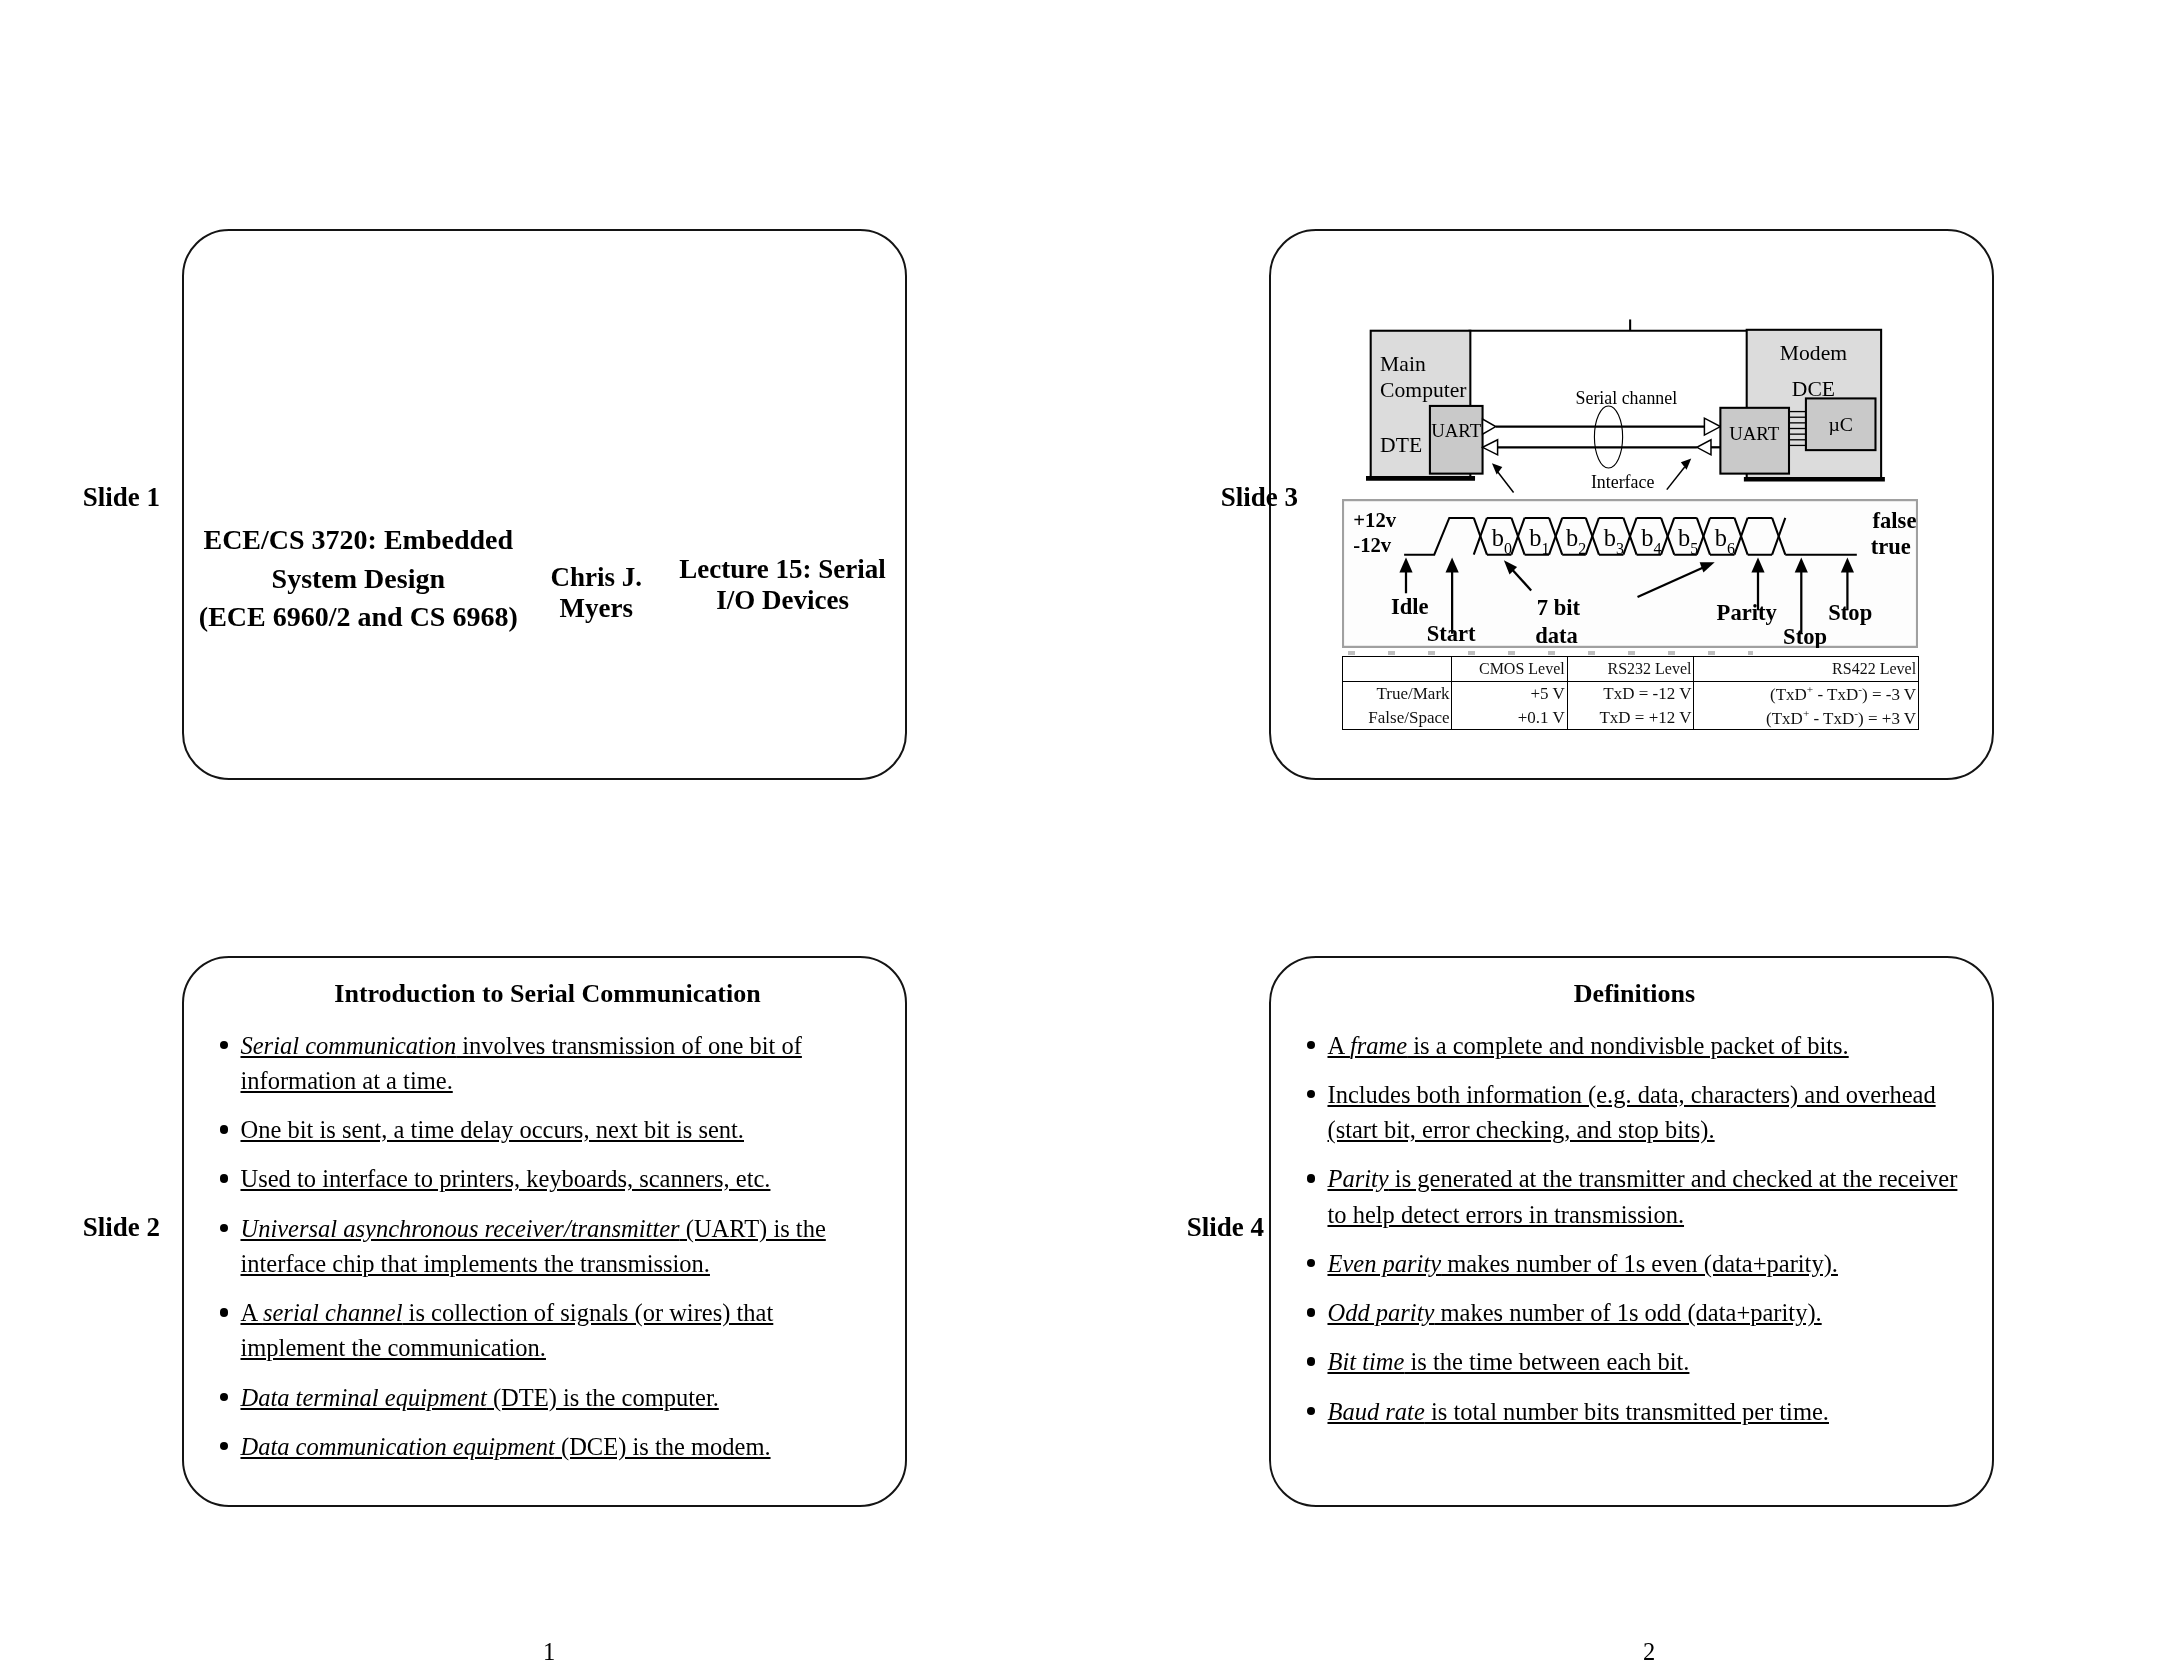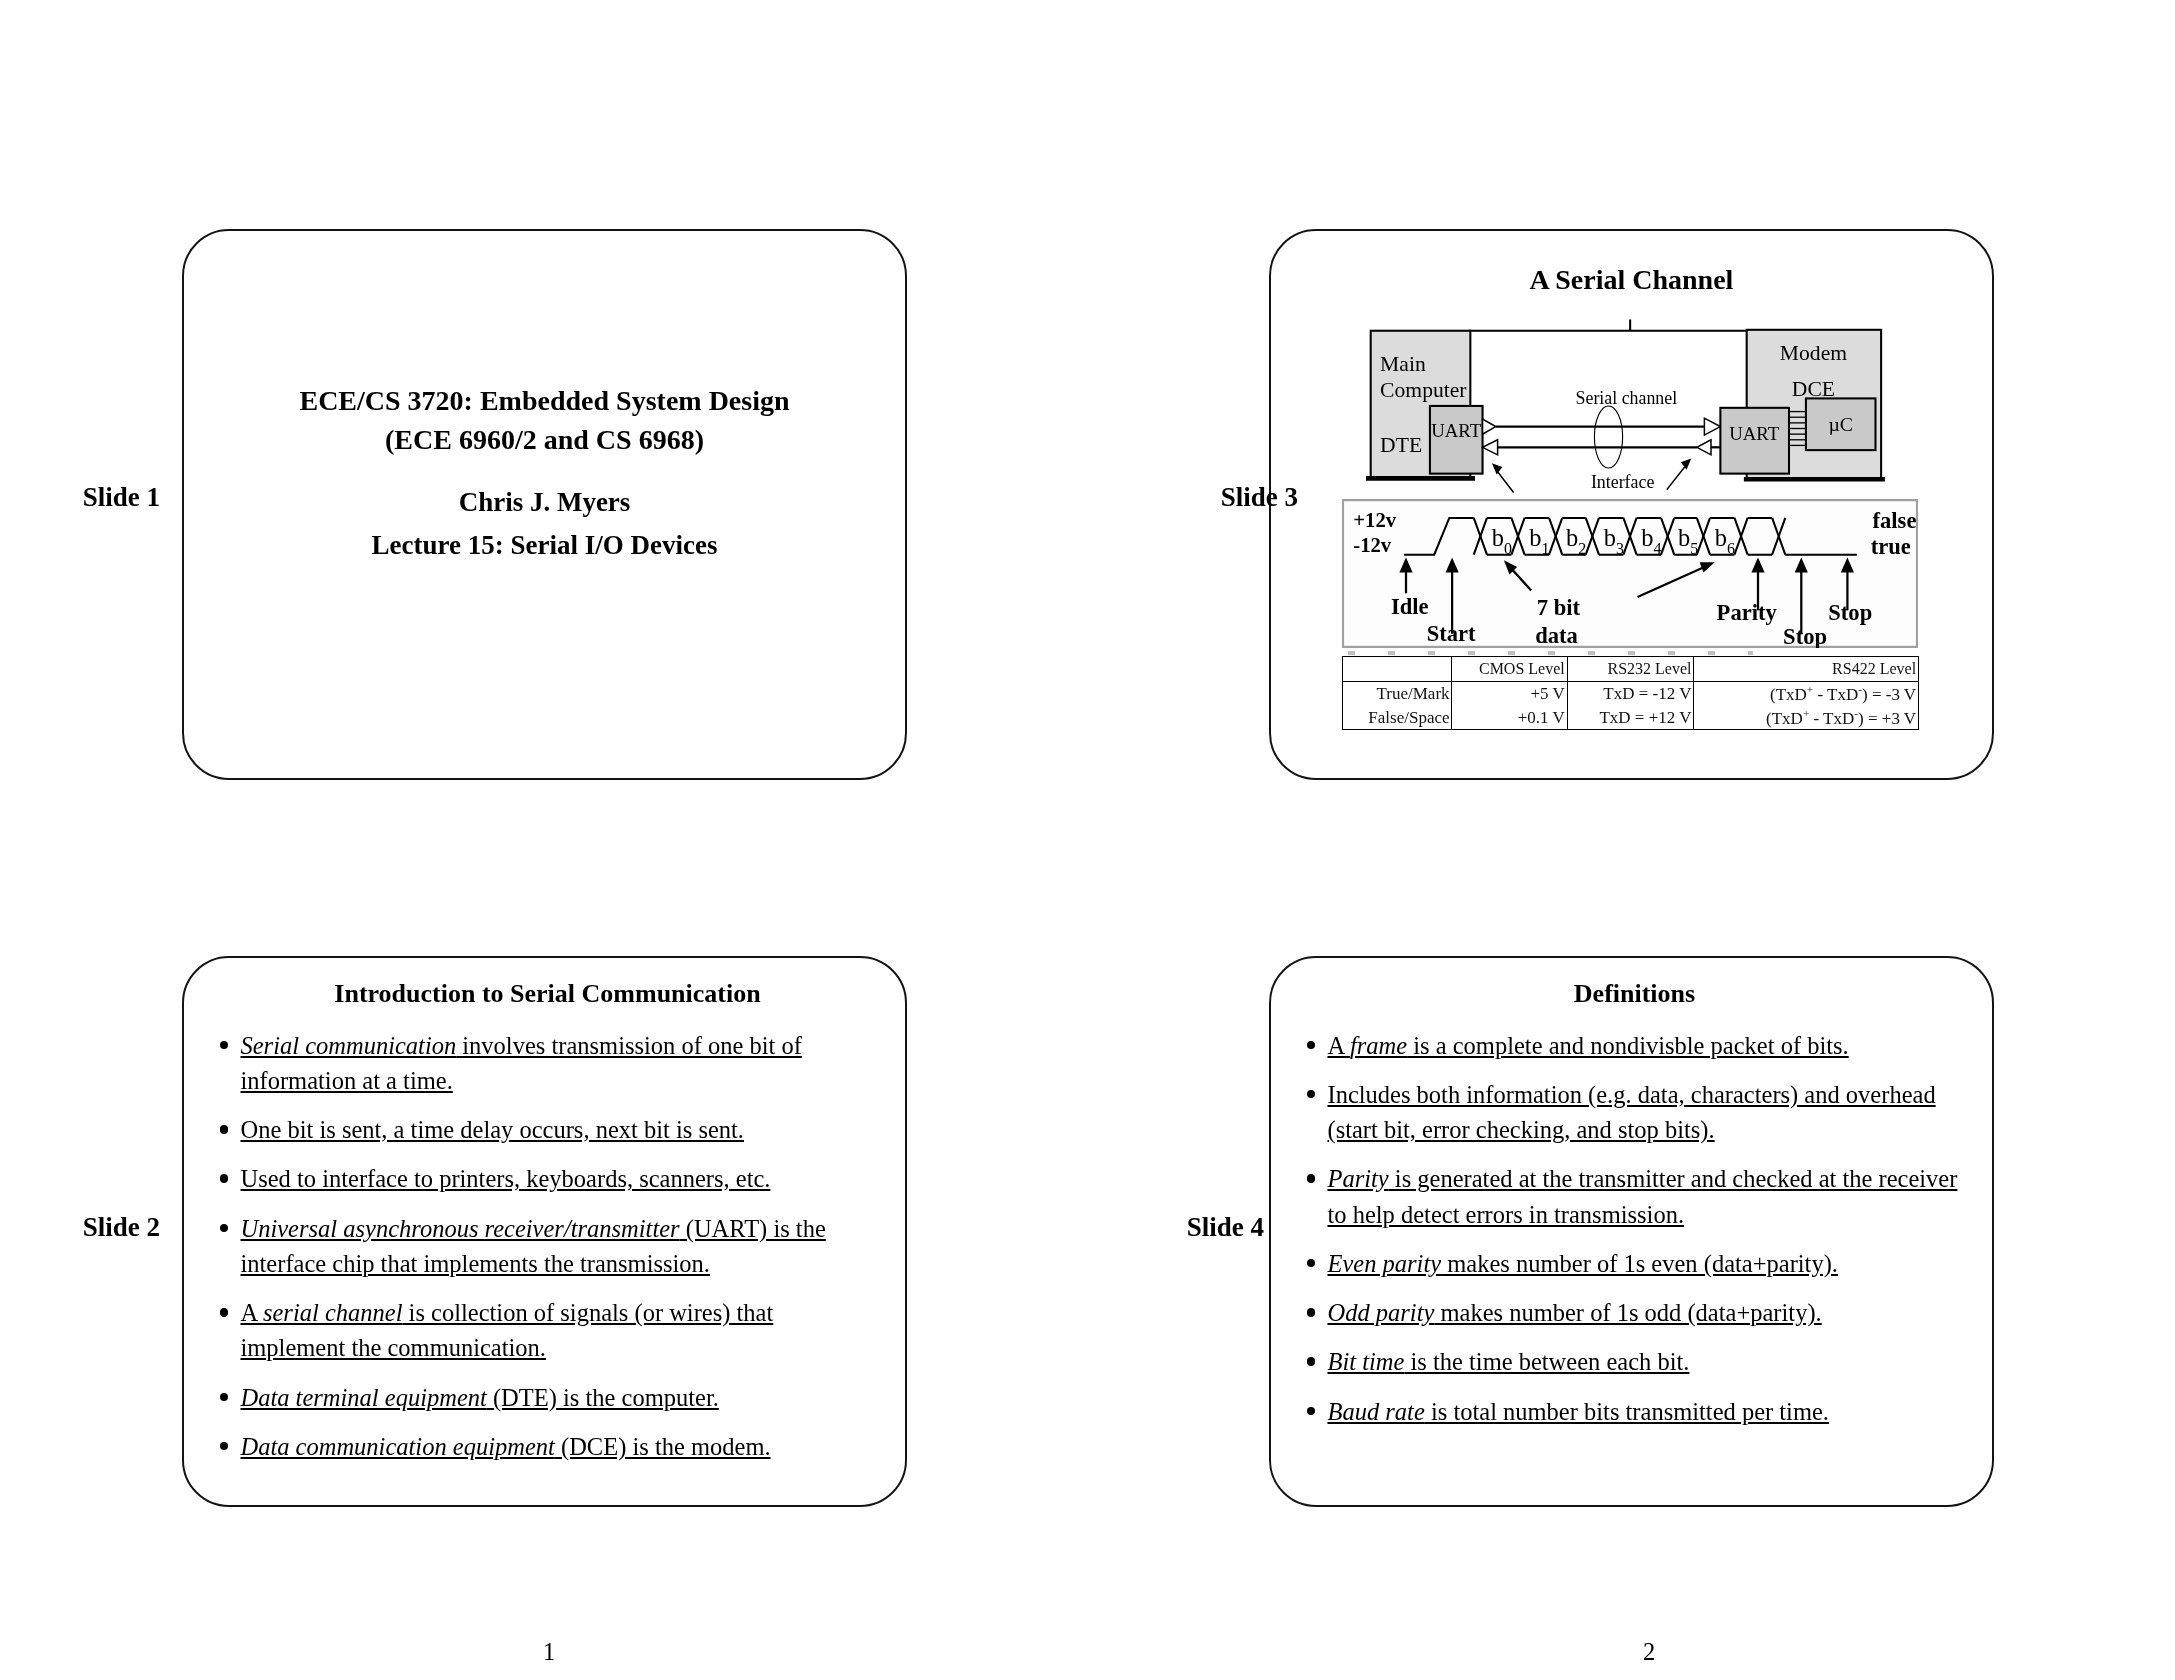--- a/index.html
+++ b/index.html
@@ -35,21 +35,21 @@
   .page-num {
     position: absolute; top: 1638px;
     font-size: 24.5px; width: 38px; text-align: center;
   }
   #pagenum1 { left: 530px; }
   #pagenum2 { left: 1630px; }
 
   
   .s1-content {
     position: absolute; left: 182px; top: 229px; width: 725px; height: 547px;
-    display: flex; flex-direction: column; align-items: center;
+    display: flex; align-items: center;
     padding-top: 153px; text-align: center;
   }
   .s1-title { font-weight: bold; font-size: 28px; line-height: 1.38; }
   .s1-author { font-weight: bold; font-size: 27px; margin-top: 28px; }
   .s1-lecture { font-weight: bold; font-size: 27px; margin-top: 11.3px; }
 
   
   .bullet-slide {
     position: absolute; width: 725px; height: 551px;
     padding: 22.6px 28px 0 34px;
@@ -186,21 +186,20 @@
           <span class="dot"></span>
           <span class="btext"><span></span><em>Bit time</em><span> is the time between each bit.</span></span>
         </div>
       <div class="bullet">
           <span class="dot"></span>
           <span class="btext"><span></span><em>Baud rate</em><span> is total number bits transmitted per time.</span></span>
         </div>
     </div>
   </div>
 
-  <div class="s3-title">A Serial Channel</div>
 
   <svg id="diagram-svg" width="537" height="188" viewBox="0 0 570 200">
 
     <line x1="119" y1="21" x2="417" y2="21" stroke="#000" stroke-width="2.2"></line>
     <line x1="291" y1="9" x2="291" y2="21" stroke="#000" stroke-width="2.2"></line>
 
     <rect x="15" y="21" width="106" height="156" fill="#dcdcdc" stroke="#000" stroke-width="2.2"></rect>
     <line x1="10" y1="178" x2="126" y2="178" stroke="#000" stroke-width="5"></line>
     <text x="25" y="64" font-size="23">Main</text>
     <text x="25" y="92" font-size="23">Computer</text>

